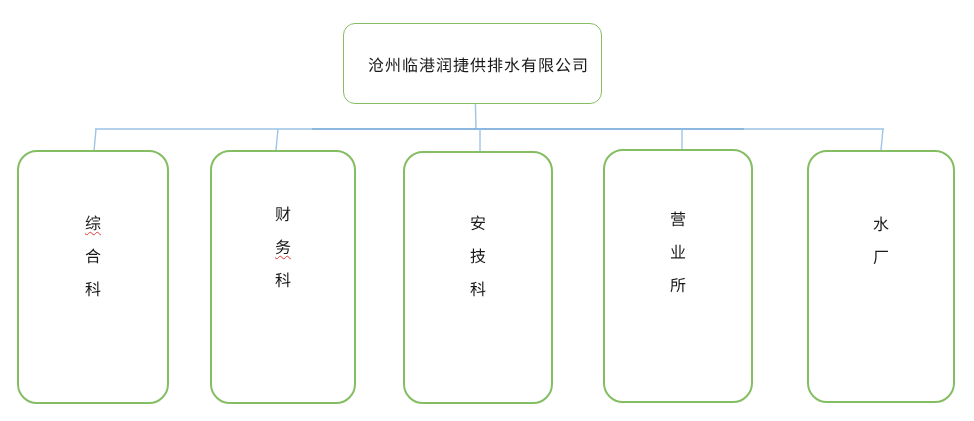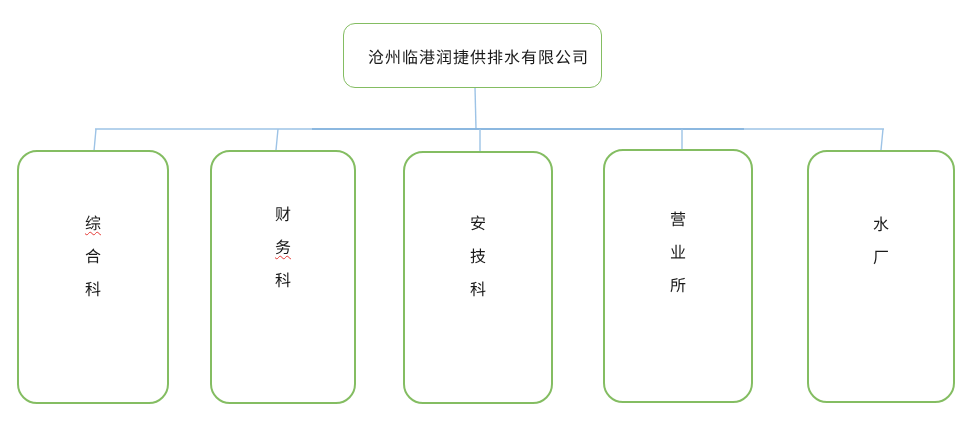--- a/index.html
+++ b/index.html
@@ -35,21 +35,21 @@
     position: absolute;
     background: #ffffff;
     border: 2px solid var(--box_border_green);
     box-sizing: border-box;
     color: var(--text_black);
   }
   .root-box {
     left: 343px;
     top: 23px;
     width: 259px;
-    height: 65px;
+    height: 81px;
     border-radius: 12px;
     border-width: 1.8px;
     display: flex;
     align-items: center;
     justify-content: center;
     padding-left: 12px;
   }
   .root-label {
     font-size: 16px;
     letter-spacing: 1px;

